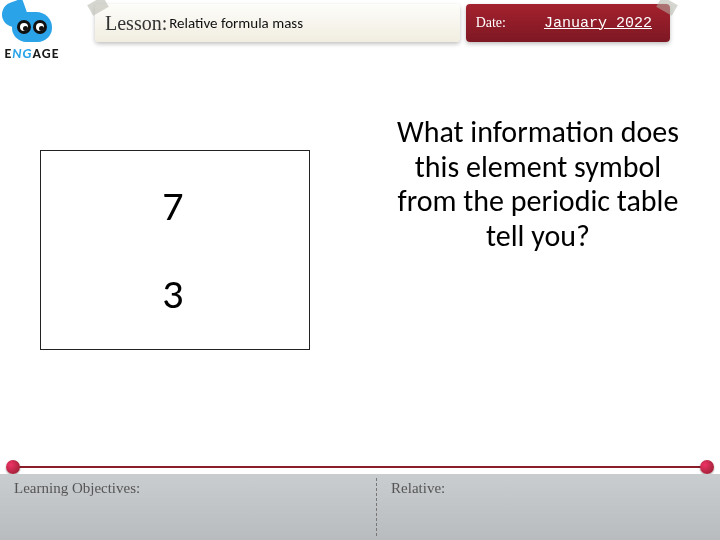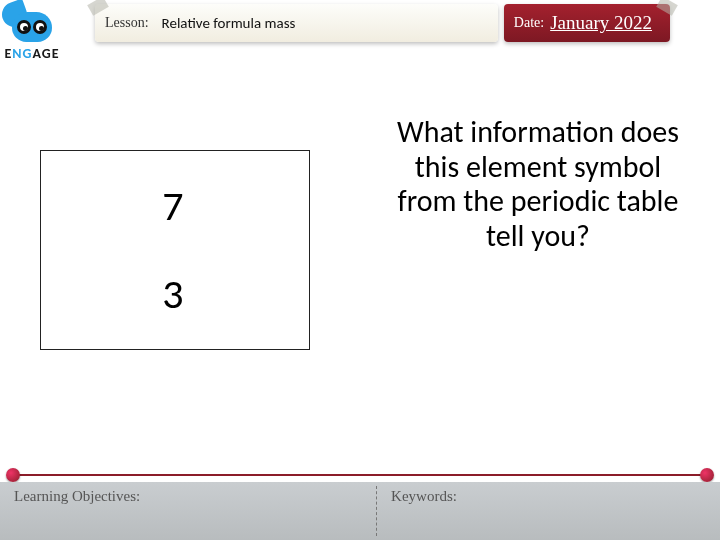--- a/index.html
+++ b/index.html
@@ -63,21 +63,21 @@
     background: #111;
     border-radius: 50%;
   }
   .brand {
     font-weight: 800;
     font-size: 14px;
     letter-spacing: 1px;
     color: #1a1a1a;
     margin-top: -2px;
   }
-  .brand .ng { color: #2aa3e8; }
+  .brand .ng { color: #2aa3e8; font-style: italic; }
   .lesson-bar {
     position: absolute;
     left: 95px;
     top: 4px;
     right: 50px;
     height: 38px;
     display: flex;
     align-items: stretch;
   }
   .lesson-seg {
@@ -85,23 +85,23 @@
     border-radius: 4px;
     box-shadow: 0 2px 4px rgba(0,0,0,0.25);
     display: flex;
     align-items: center;
     padding: 0 10px;
     position: relative;
     flex: 1;
   }
   .lesson-label {
     font-family: "Segoe Script", cursive;
-    font-size: 14px;
+    font-size: 20px;
     color: #333;
-    margin-right: 13px;
+    margin-right: 2px;
   }
   .lesson-value {
     font-family: Calibri, Arial, sans-serif;
     font-size: 15px;
     color: #111;
   }
   .date-seg {
     background: linear-gradient(#a4212e, #7d1823);
     border-radius: 4px;
     box-shadow: 0 2px 4px rgba(0,0,0,0.25);
@@ -110,24 +110,25 @@
     padding: 0 18px 0 10px;
     margin-left: 6px;
   }
   .date-label {
     font-family: "Segoe Script", cursive;
     font-size: 14px;
     color: #fff;
     margin-right: 6px;
   }
   .date-value {
-    font-family: Liberation Serif, serif;
-    font-size: 19px;
+    font-family: Liberation Mono, monospace;
+    font-size: 15px;
     color: #fff;
     text-decoration: underline;
+    margin-left: 32px;
   }
   .tape {
     position: absolute;
     width: 18px; height: 12px;
     background: rgba(180,180,170,0.55);
     transform: rotate(-30deg);
     top: -4px;
   }
   .tape.t1 { left: -6px; }
   .tape.t2 { right: -6px; transform: rotate(30deg); }
@@ -186,21 +187,21 @@
     font-size: 30px;
     color: #000;
     text-align: center;
     line-height: 1.15;
     margin-left: 23px;
   }
 
   .footer {
     position: absolute;
     left: 0; right: 0; bottom: 0;
-    height: 66px;
+    height: 74px;
     padding-left: 16px;
   }
   .footer-line {
     position: absolute;
     left: 10px; right: 10px; top: 0;
     height: 2px;
     background: #8b1c29;
   }
   .pin {
     position: absolute;
@@ -277,15 +278,15 @@
 
 <div class="question">What information does this element symbol from the periodic table tell you?</div>
 
 <div class="footer">
   <div class="footer-line"></div>
   <div class="pin pl"></div>
   <div class="pin pr"></div>
   <div class="footer-bar">
     <div class="footer-cell obj">Learning Objectives:</div>
     <div class="footer-div"></div>
-    <div class="footer-cell key">Keywords:</div>
+    <div class="footer-cell key">Relative:</div>
   </div>
 </div>
 
 </body></html>

